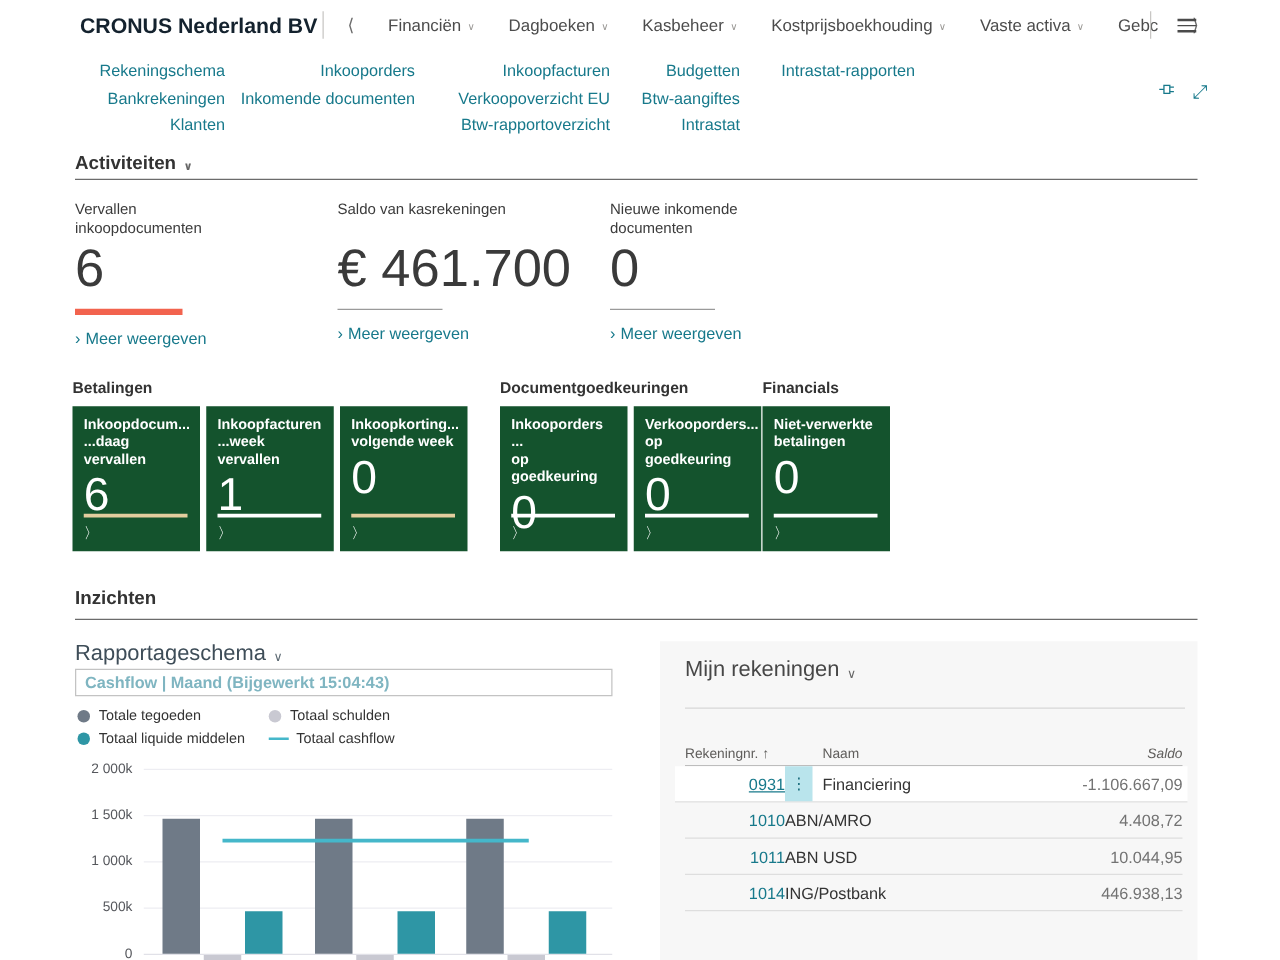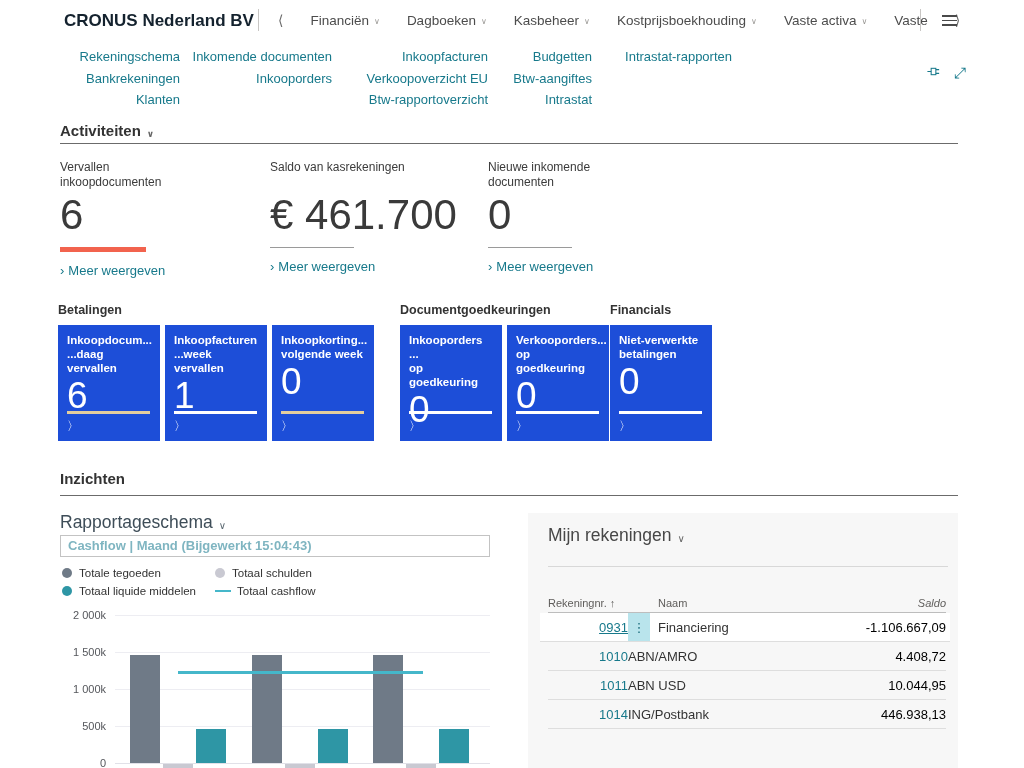--- a/index.html
+++ b/index.html
@@ -34,21 +34,21 @@
   .kpi-value{font-size:42px;font-weight:200;color:#3a3a3a;line-height:48px;height:50px;white-space:nowrap;}
   .kpi-accent{margin-top:6px;}
   .kpi-accent.thick{width:86px;height:5px;}
   .kpi-accent.thin{width:84px;height:1px;}
   .kpi-link{margin-top:11px;color:#17798b;font-size:13px;cursor:pointer;}
   .kpi-link .ch{font-size:13px;margin-right:4px;}
   
   .tile-group{position:absolute;top:303px;}
   .group-title{font-size:12.5px;font-weight:700;color:#333;margin-bottom:8px;}
   .tiles{display:flex;gap:5px;}
-  .tile{width:102px;height:116px;background:#1d4ed8;color:#fff;box-sizing:border-box;
+  .tile{width:102px;height:116px;background:#14532d;color:#fff;box-sizing:border-box;
         padding:8px 9px;position:relative;cursor:pointer;}
   .tile-label{font-size:11.5px;font-weight:600;line-height:14px;}
   .tile-value{font-size:37px;font-weight:200;line-height:42px;}
   .tile-accent{position:absolute;left:9px;right:10px;bottom:27px;height:3px;}
   .tile-chev{position:absolute;left:9px;bottom:6px;font-size:12px;color:#fff;}
   
   .rap-title{position:absolute;left:60px;top:512px;font-size:17.5px;color:#3e4d58;}
   .rap-title .caret{font-size:10px;color:#5d6a73;margin-left:6px;}
   .cashflow-box{position:absolute;left:60px;top:535px;width:421px;height:20px;border:1px solid #c3c3c3;
         line-height:20px;padding-left:7px;font-size:13px;font-weight:700;color:#7fb5c1;cursor:default;}
@@ -75,21 +75,21 @@
   .thead .h-saldo{text-align:center;font-style:italic;}
   .thead-line{position:absolute;left:20px;right:12px;top:99px;height:1px;background:#bdbdbd;}
   .tbody{position:absolute;left:20px;right:12px;top:100px;}
   .trow{height:28px;display:flex;align-items:center;border-bottom:1px solid #dedede;font-size:13px;cursor:pointer;}
   .trow.selected{background:#fff;margin-left:-8px;padding-left:8px;margin-right:-4px;padding-right:4px;}
   .c-nr{width:80px;color:#17798b;}
   .trow.selected .c-nr{text-decoration:underline;}
   .c-menu{width:30px;height:28px;display:flex;align-items:center;justify-content:center;}
   .trow.selected .c-menu{width:22px;margin-right:8px;background:#b9e4ec;color:#1d6e7e;font-size:13px;cursor:pointer;}
   .c-naam{flex:1;color:#333;}
-  .c-saldo{color:#000000;text-align:right;white-space:nowrap;}
+  .c-saldo{color:#737373;text-align:right;white-space:nowrap;}
 </style>
 </head>
 <body>
 
 <div class="company">CRONUS Nederland BV</div>
 <div class="vdiv" style="left:258px;"></div>
 <div class="nav" id="nav">
     <span class="scroll">⟨</span>
     <span class="nav-item">
       <span>Financiën</span>
@@ -105,40 +105,40 @@
     </span>
     <span class="nav-item">
       <span>Kostprijsboekhouding</span>
       <span class="caret">∨</span>
     </span>
     <span class="nav-item">
       <span>Vaste activa</span>
       <span class="caret">∨</span>
     </span>
     <span class="nav-item">
-      <span>Vaste</span>
+      <span>Gebc</span>
     </span>
     <span class="scroll">⟩</span>
   </div>
 <div class="vdiv" style="left:920px;"></div>
 <div class="burger">
     <span></span>
     <span></span>
     <span></span>
   </div>
 
 <div class="ql-wrap" id="quicklinks">
     <div class="ql-col" style="width: 116px;">
       <a class="ql">Rekeningschema</a>
       <a class="ql">Bankrekeningen</a>
       <a class="ql">Klanten</a>
     </div>
     <div class="ql-col" style="width: 152px;">
+      <a class="ql">Inkooporders</a>
       <a class="ql">Inkomende documenten</a>
-      <a class="ql">Inkooporders</a>
     </div>
     <div class="ql-col" style="width: 156px;">
       <a class="ql">Inkoopfacturen</a>
       <a class="ql">Verkoopoverzicht EU</a>
       <a class="ql">Btw-rapportoverzicht</a>
     </div>
     <div class="ql-col" style="width: 104px;">
       <a class="ql">Budgetten</a>
       <a class="ql">Btw-aangiftes</a>
       <a class="ql">Intrastat</a>

